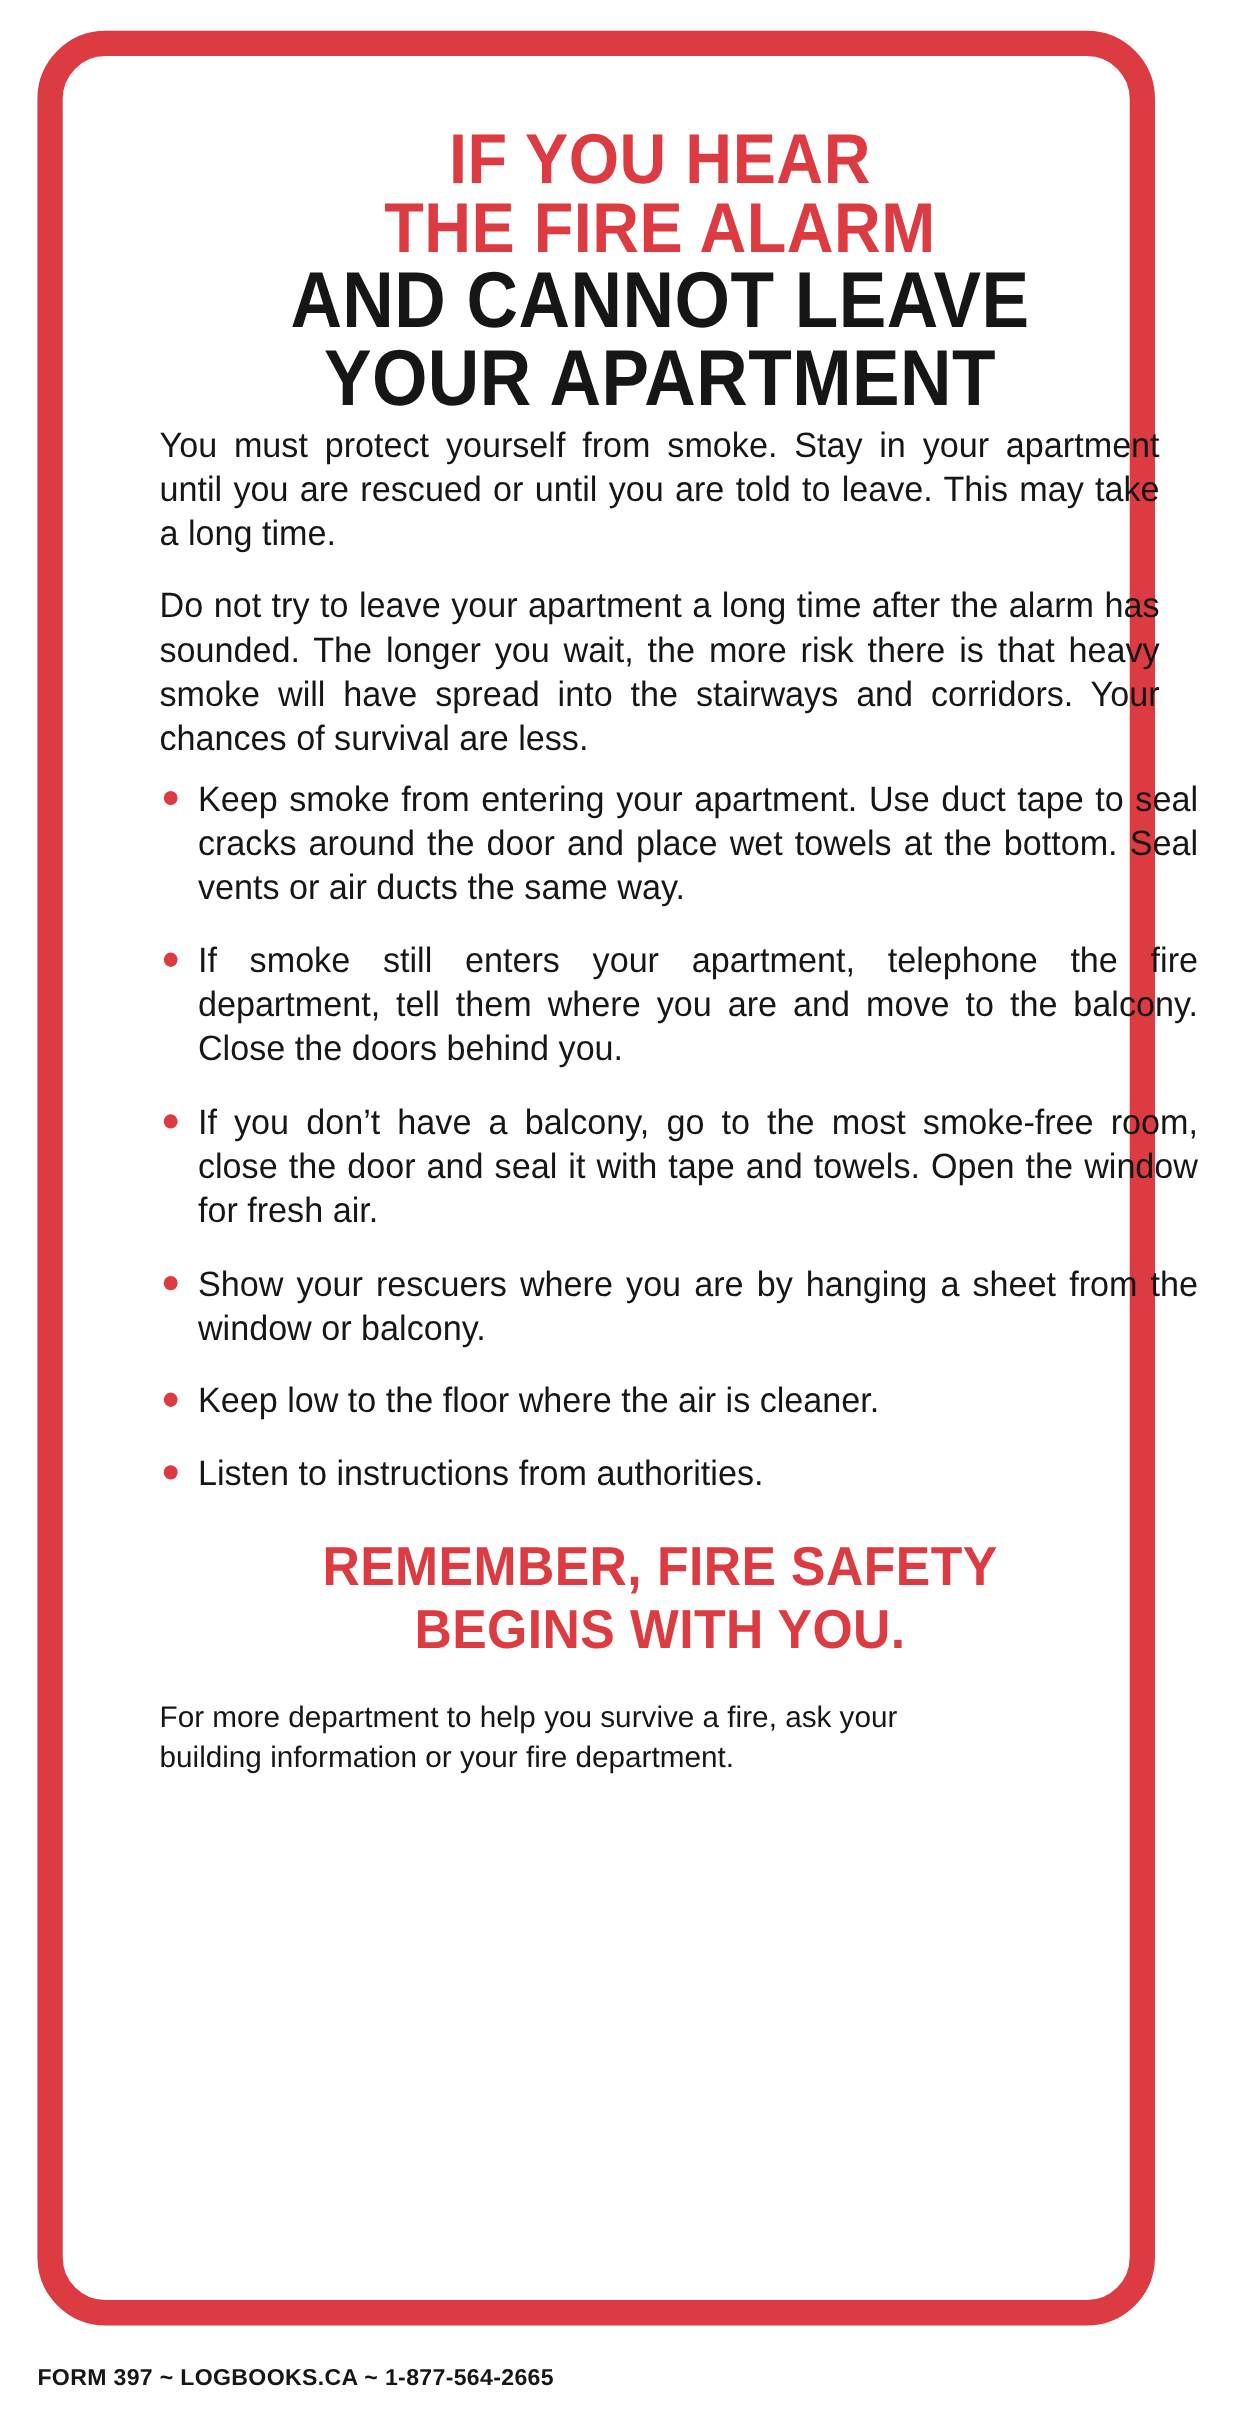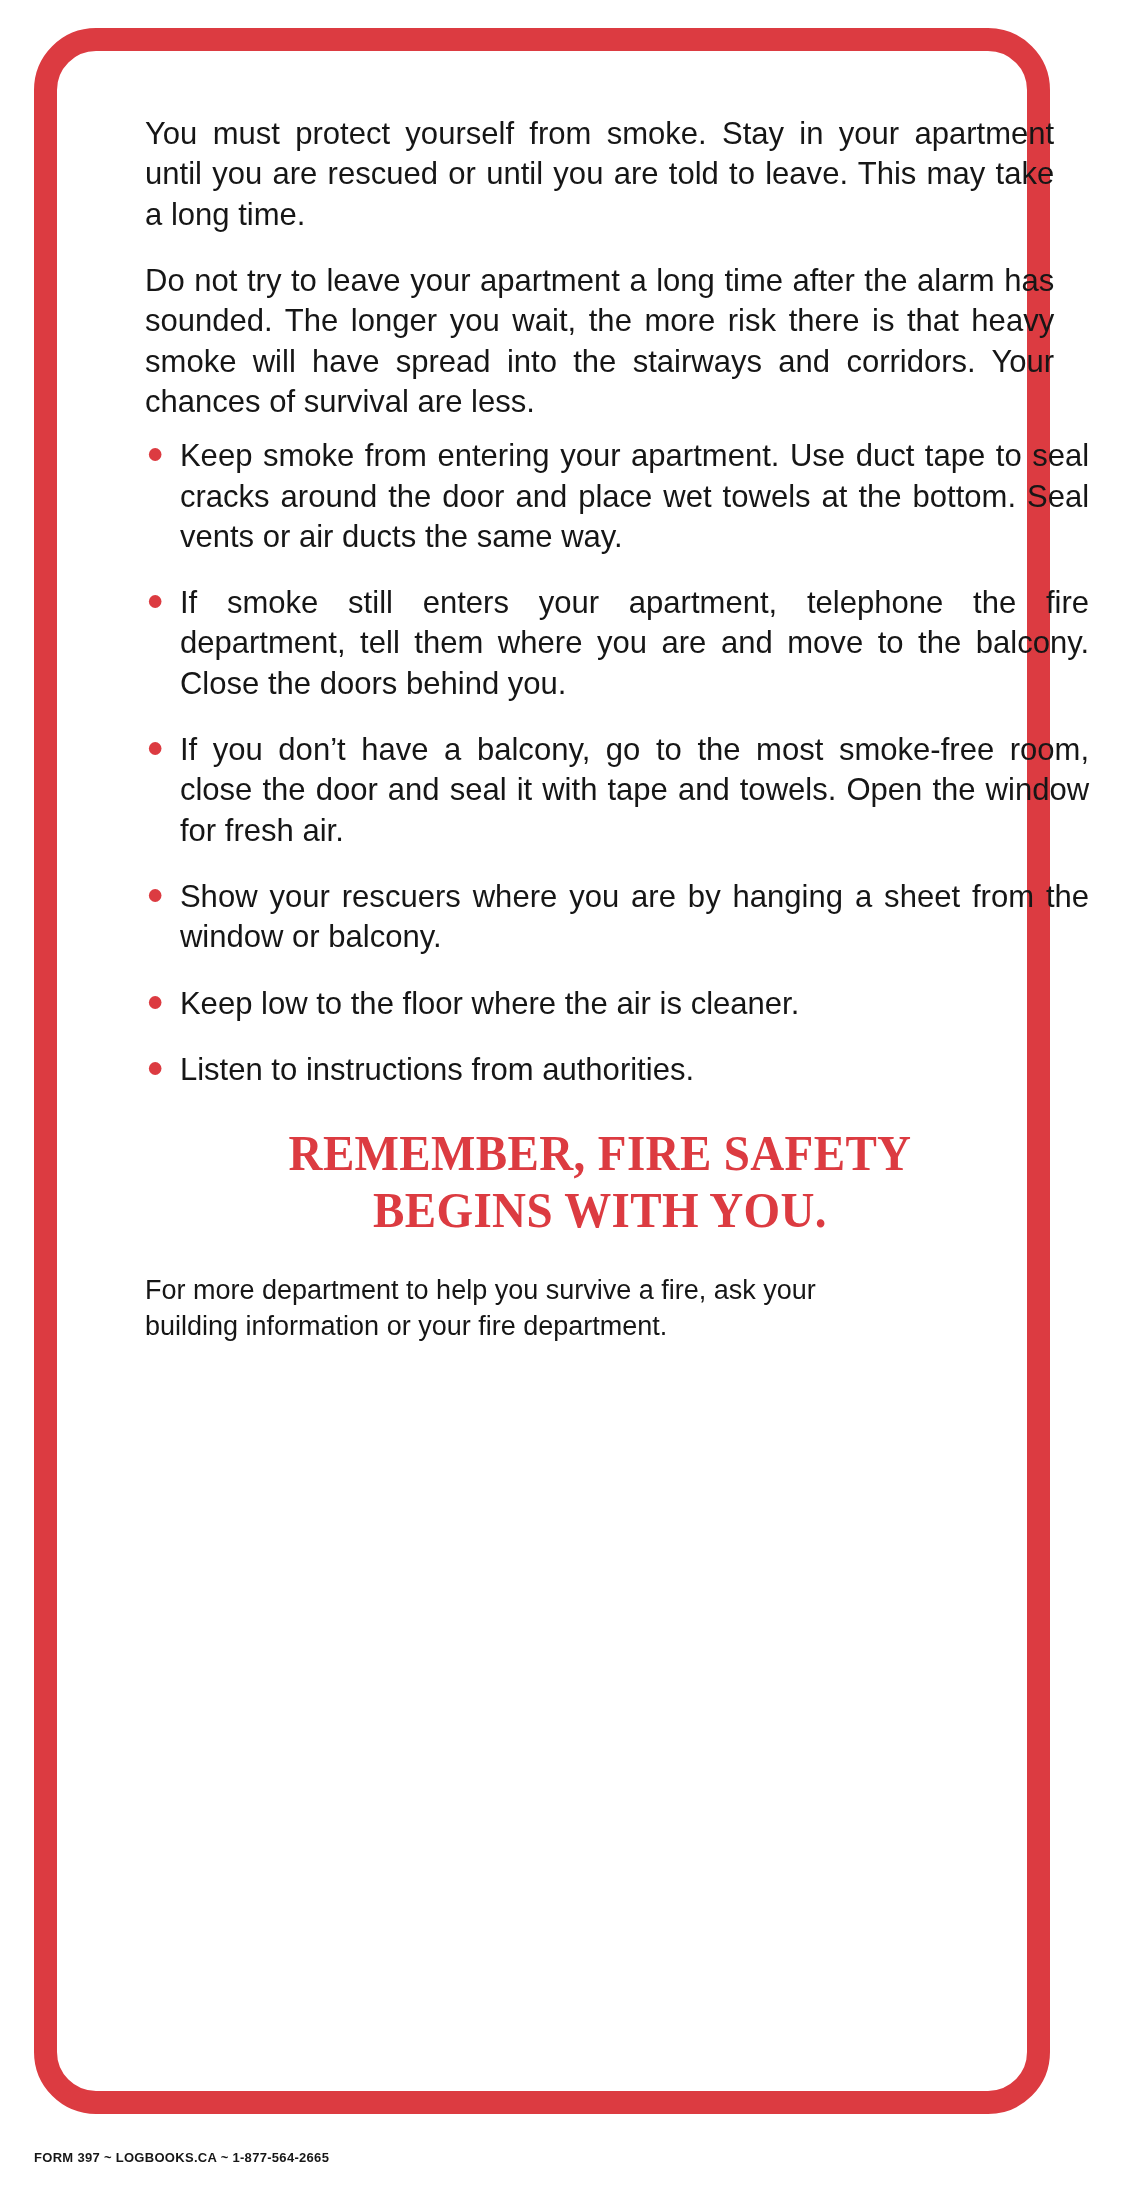--- a/index.html
+++ b/index.html
@@ -112,21 +112,21 @@
     top: 13px;
     width: 13px;
     height: 13px;
     border-radius: 50%;
     background: #dc3b41;
   }
 
   
   .remember {
     text-align: center;
-    font-family: Liberation Serif, serif;
+    font-family: Liberation Sans, sans-serif;
     font-weight: 700;
     color: #dc3b41;
     font-size: 50px;
     line-height: 1.14;
     letter-spacing: 0.4px;
     margin: 36px 0 0 0;
   }
   .remember span { display: block; transform: scaleX(0.94); }
 
   
@@ -140,34 +140,40 @@
   }
   .footnote span { display: block; }
 
   
   .formline {
     position: absolute;
     left: 34px;
     top: 2150px;
     font-family: "Liberation Sans", sans-serif;
     font-weight: 700;
-    font-size: 13px;
+    font-size: 21px;
     letter-spacing: 0.3px;
     color: #161616;
     white-space: nowrap;
   }
 </style>
 </head>
 <body>
 
 <div class="sign">
 
   <div class="frame">
     <div class="content">
 
+      <div class="headline">
+        <span class="headline-line hl-red">IF YOU HEAR</span>
+        <span class="headline-line hl-red">THE FIRE ALARM</span>
+        <span class="headline-line hl-black">AND CANNOT LEAVE</span>
+        <span class="headline-line hl-black">YOUR APARTMENT</span>
+      </div>
 
       <p class="para">You must protect yourself from smoke. Stay in your  apartment until you are rescued or until you are told to leave. This may take a long time.</p>
       <p class="para">Do not try to leave your apartment a long time after the alarm has sounded. The longer you wait, the more risk there is that heavy smoke will have spread into the stairways and corridors. Your chances of survival are less.</p>
 
       <ul class="bullets">
         <li class="bullet-item">
           <span class="bullet-dot"></span>
           <span>Keep smoke from entering your apartment. Use duct tape to seal cracks around the door and place wet towels at the bottom. Seal vents or air ducts the same way.</span>
         </li>
         <li class="bullet-item">

